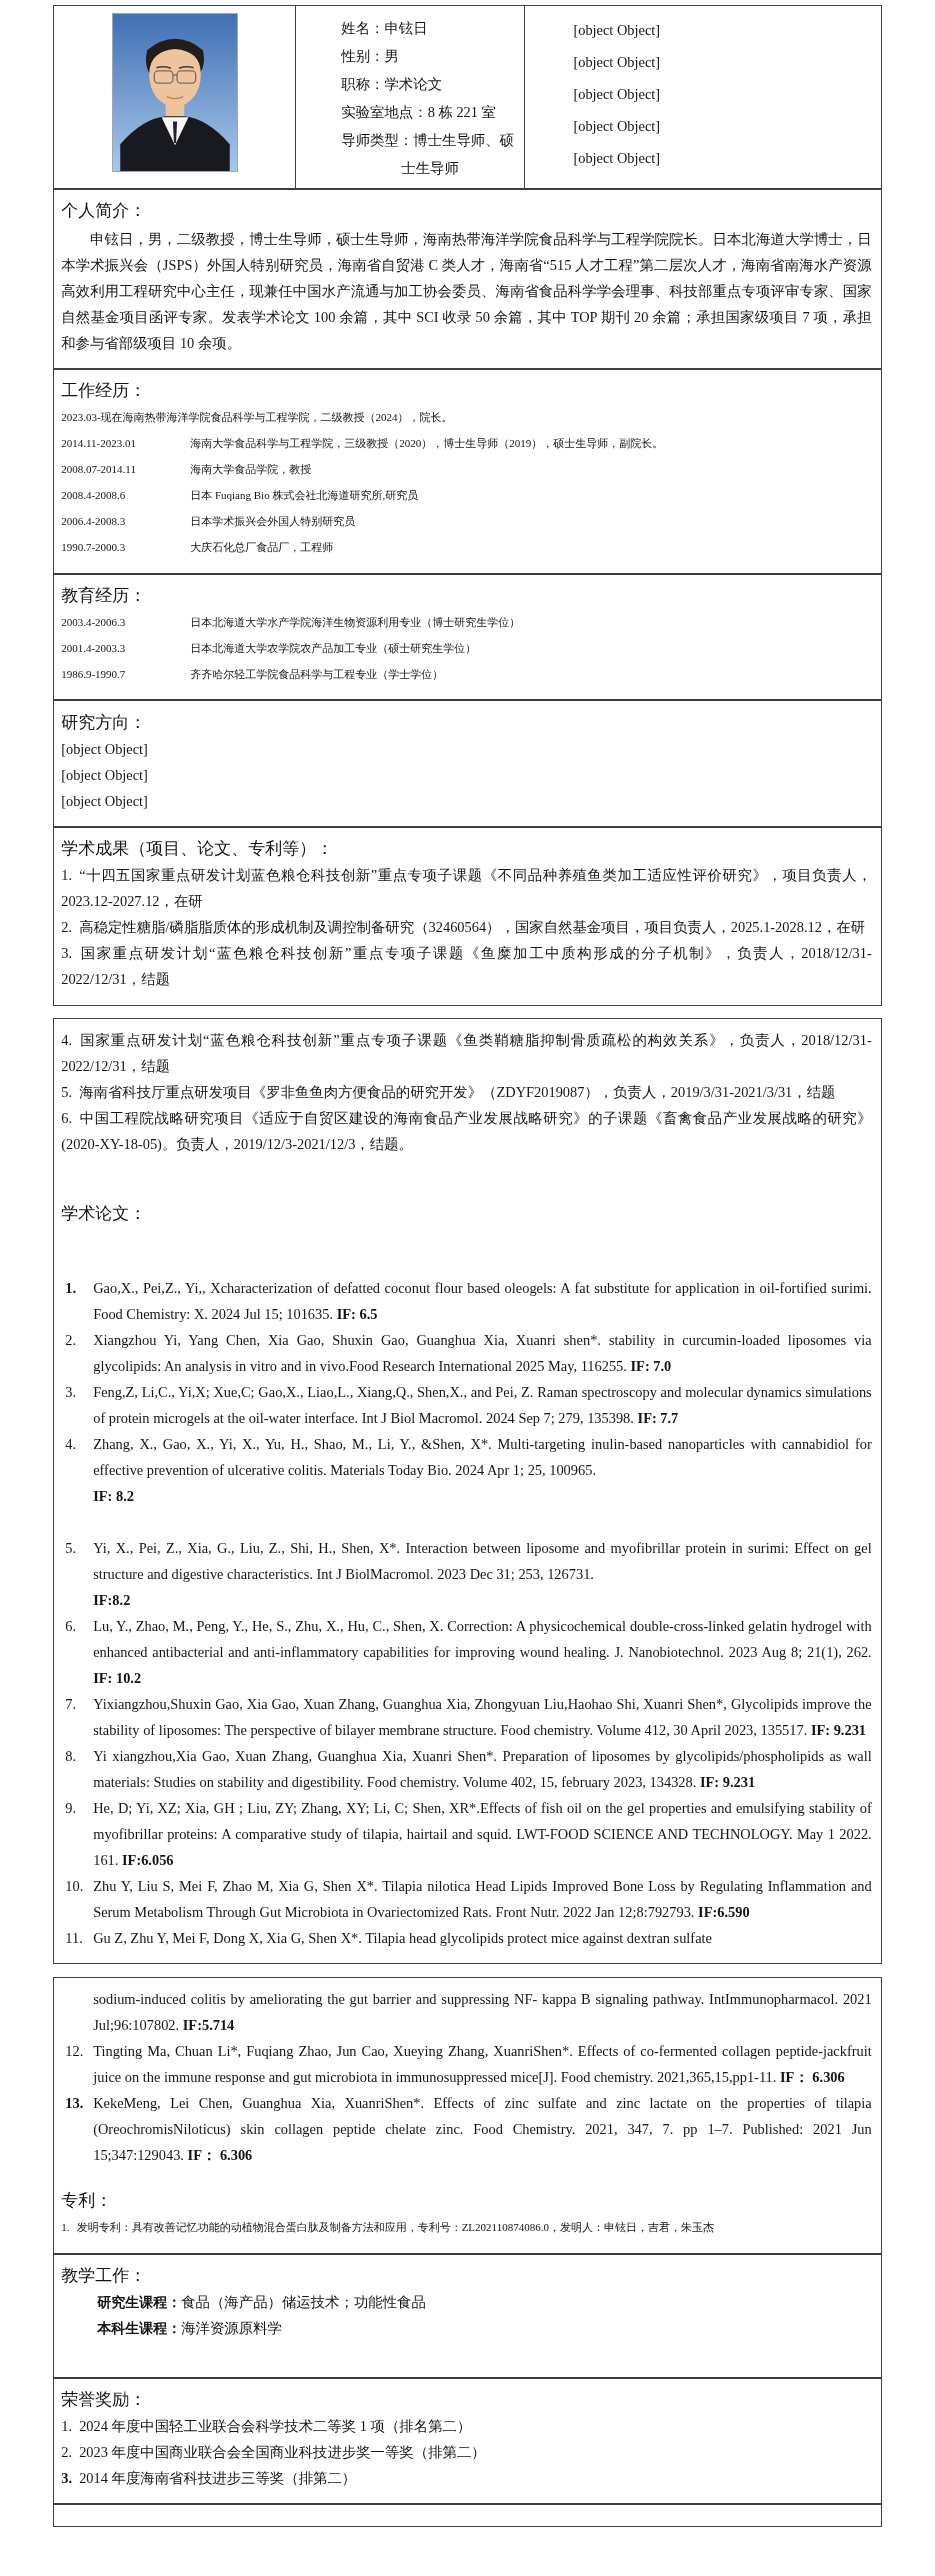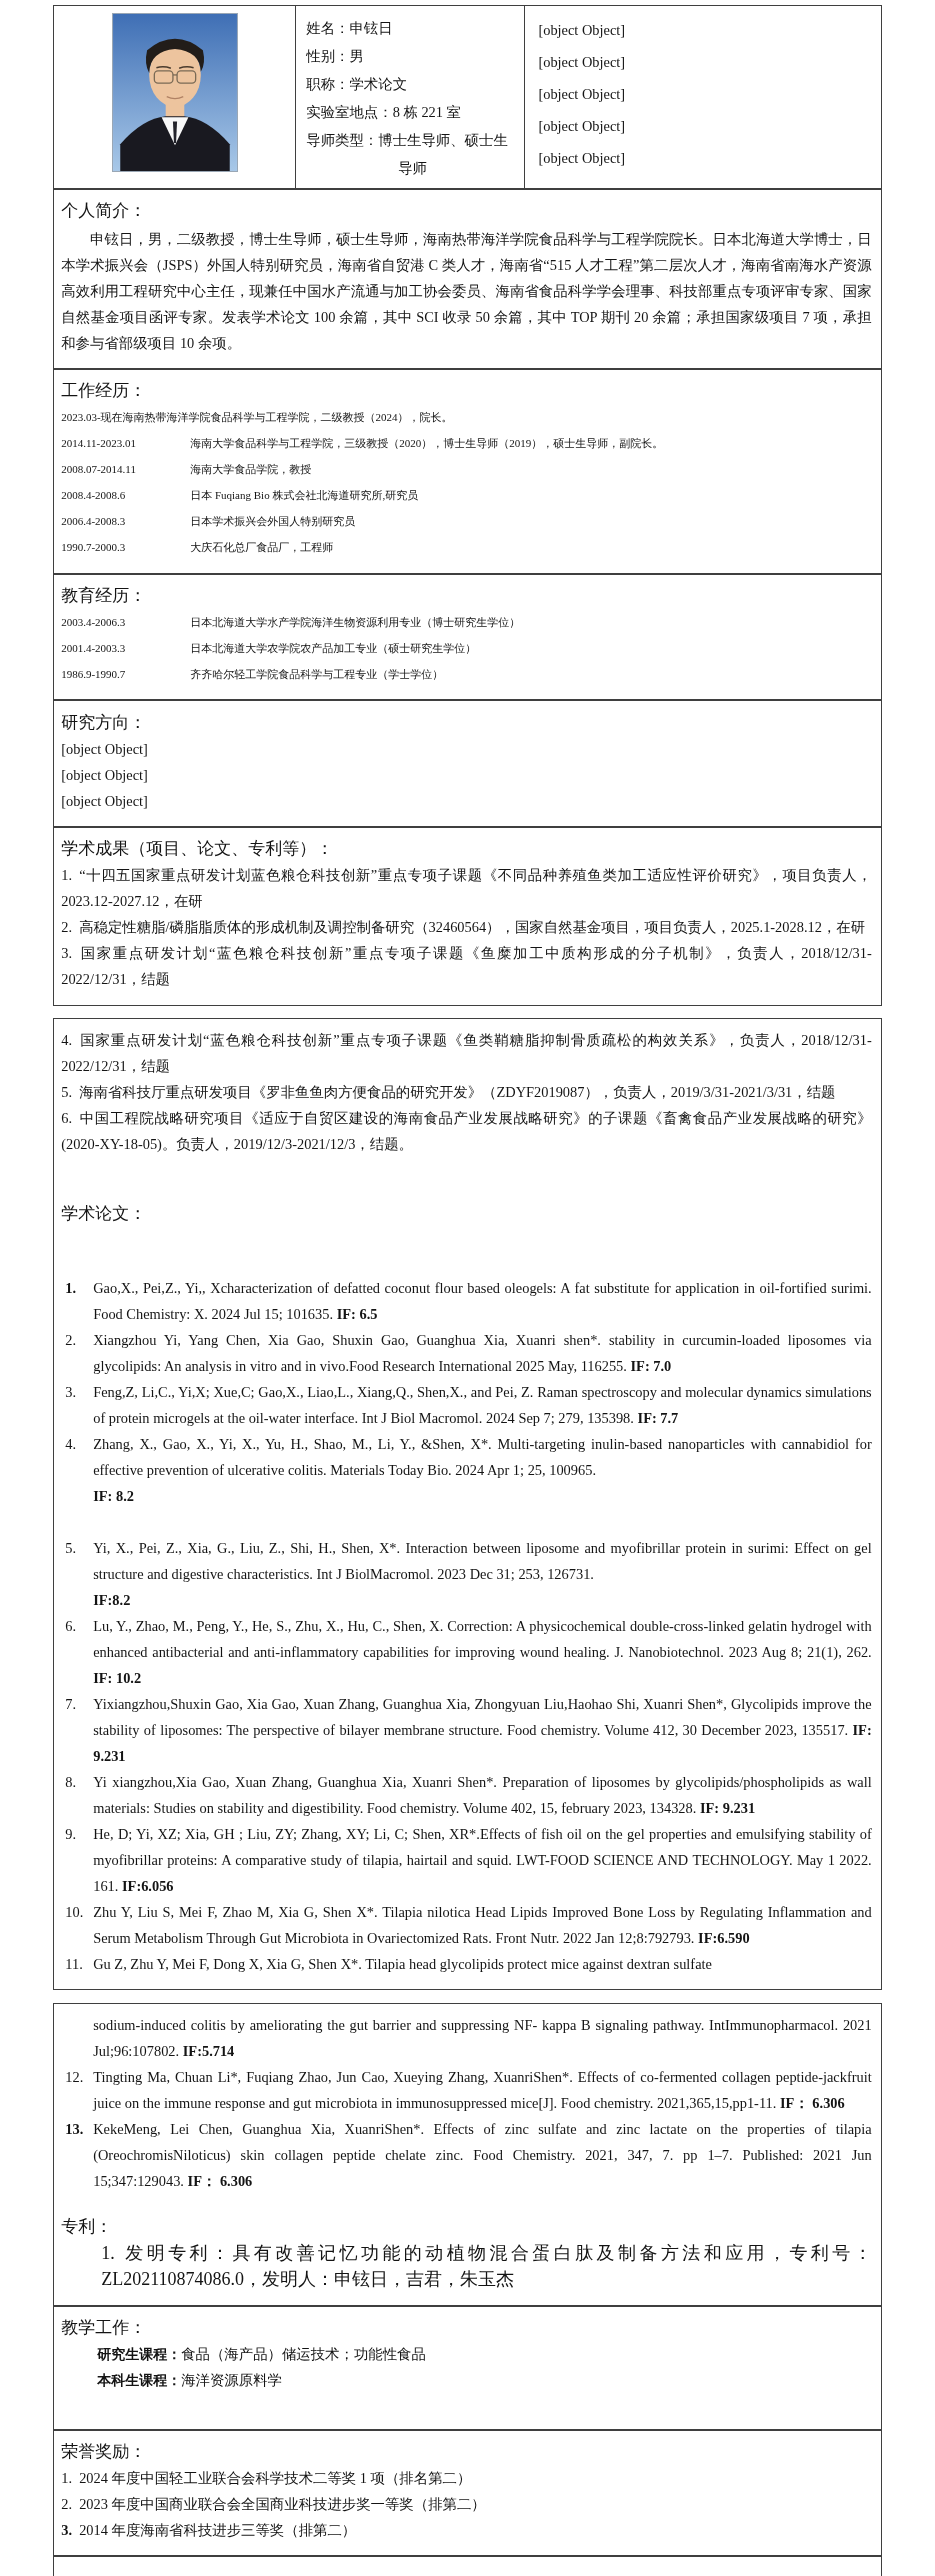--- a/index.html
+++ b/index.html
@@ -7,21 +7,21 @@
   .doc{width:829px;margin:0 0 0 53px;padding-top:5.2px;}
   .page{border:1.5px solid #3f3f3f;background:#fff;margin-bottom:12.4px;}
   .row{border-top:2.1px double #3f3f3f;padding:8.2px 9.3px 12.4px 7.2px;}
   .row:first-child{border-top:none;}
   
   .header-row{display:flex;padding:0;align-items:stretch;}
   .cell-photo{width:242px;border-right:1px solid #3f3f3f;display:flex;justify-content:center;align-items:flex-start;padding:7.2px 0 5.2px 0;box-sizing:border-box;}
   .photo{width:124px;height:157px;display:block;border:0.5px solid #9aa7b5;}
   .cell-mid{width:229px;border-right:1px solid #3f3f3f;box-sizing:border-box;padding:8.2px 5.2px 5.2px 10.3px;font-size:14.4px;line-height:28px;}
   .cell-right{flex:1;box-sizing:border-box;padding:8.2px 6.2px 5.2px 13.4px;font-size:14.4px;line-height:32px;}
-  .hdr-line{white-space:normal;}
+  .hdr-line{white-space:normal;margin-left:35px;}
   .wrap-center{text-align-last:center;}
   
   .section-title{font-size:17px;font-weight:normal;line-height:26px;}
   .sub-title{font-size:15px;font-weight:bold;line-height:26px;margin-top:1px;}
   .para{font-size:14.4px;line-height:26px;text-indent:2em;text-align:justify;margin:2.1px 0 0 0;}
   .entry{font-size:11px;line-height:26px;text-align:justify;}
   .period{display:inline-block;min-width:129px;}
   .tight .period{min-width:0;}
   .research-item{font-size:14.4px;line-height:26px;text-align:justify;}
   .proj{font-size:14.4px;line-height:26px;text-align:justify;}
@@ -31,21 +31,21 @@
   .paper{display:flex;font-size:14.4px;line-height:26px;margin:0;}
   .pn{flex:0 0 32px;padding-left:4.1px;box-sizing:border-box;}
   .pt{flex:1;text-align:justify;}
   .if{font-weight:bold;}
   .if-block{display:block;}
   .gap-top{margin-top:26px;}
   .blank{height:26px;}
   .blank-lg{height:45px;}
   .papers-title{margin-top:17.5px;}
   .patent-title{margin-top:20.6px;}
-  .plain-para{font-size:18px;line-height:26px;text-align:justify;margin-left:40px;}
+  .plain-para{font-size:11px;line-height:26px;text-align:justify;}
   .teach-line{font-size:14.4px;line-height:26px;padding-left:36px;}
   .teach-label{font-weight:bold;font-family:"Liberation Sans","DejaVu Sans",sans-serif;font-size:14px;}
   .listed-line{font-size:14.4px;line-height:26px;}
   .teaching-row{padding-bottom:36px;}
   .papers-block{margin-top:3.1px;}
 </style>
 </head>
 <body>
 
 <div class="doc">
@@ -235,21 +235,21 @@
             <span class="pt"><span>Yi, X., Pei, Z., Xia, G., Liu, Z., Shi, H., Shen, X*. Interaction between liposome and myofibrillar protein in surimi: Effect on gel structure and digestive characteristics. Int J BiolMacromol. 2023 Dec 31; 253, 126731.</span> <span class="if if-block">IF:8.2</span></span>
           </div>
 
           <div class="paper">
             <span class="pn">6.</span>
             <span class="pt"><span>Lu, Y., Zhao, M., Peng, Y., He, S., Zhu, X., Hu, C., Shen, X. Correction: A physicochemical double-cross-linked gelatin hydrogel with enhanced antibacterial and anti-inflammatory capabilities for improving wound healing. J. Nanobiotechnol. 2023 Aug 8; 21(1), 262.</span> <span class="if">IF: 10.2</span></span>
           </div>
 
           <div class="paper">
             <span class="pn">7.</span>
-            <span class="pt"><span>Yixiangzhou,Shuxin Gao, Xia Gao, Xuan Zhang, Guanghua Xia, Zhongyuan Liu,Haohao Shi, Xuanri Shen*, Glycolipids improve the stability of liposomes: The perspective of bilayer membrane structure. Food chemistry. Volume 412, 30 December 2023, 135517.</span> <span class="if">IF: 9.231</span></span>
+            <span class="pt"><span>Yixiangzhou,Shuxin Gao, Xia Gao, Xuan Zhang, Guanghua Xia, Zhongyuan Liu,Haohao Shi, Xuanri Shen*, Glycolipids improve the stability of liposomes: The perspective of bilayer membrane structure. Food chemistry. Volume 412, 30 April 2023, 135517.</span> <span class="if">IF: 9.231</span></span>
           </div>
 
           <div class="paper">
             <span class="pn">8.</span>
             <span class="pt"><span>Yi xiangzhou,Xia Gao, Xuan Zhang, Guanghua Xia, Xuanri Shen*. Preparation of liposomes by glycolipids/phospholipids as wall materials: Studies on stability and digestibility. Food chemistry. Volume 402, 15, february 2023, 134328.</span> <span class="if">IF: 9.231</span></span>
           </div>
 
           <div class="paper">
             <span class="pn">9.</span>
             <span class="pt"><span>He, D; Yi, XZ; Xia, GH ; Liu, ZY; Zhang, XY; Li, C; Shen, XR*.Effects of fish oil on the gel properties and emulsifying stability of myofibrillar proteins: A comparative study of tilapia, hairtail and squid. LWT-FOOD SCIENCE AND TECHNOLOGY. May 1 2022. 161.</span> <span class="if">IF:6.056</span></span>

